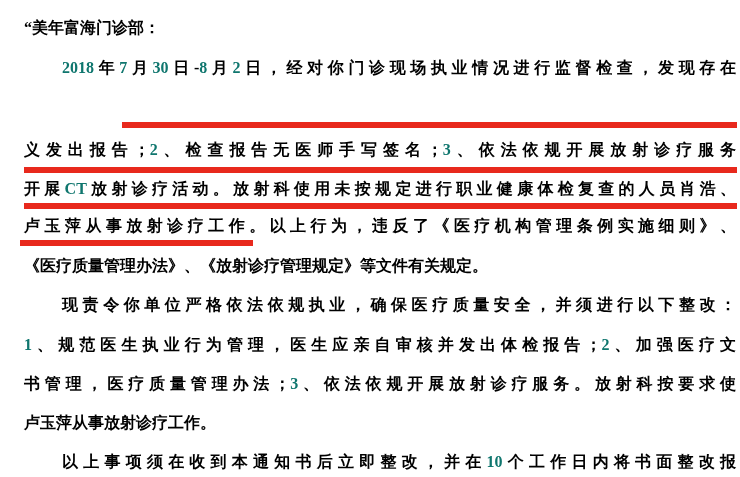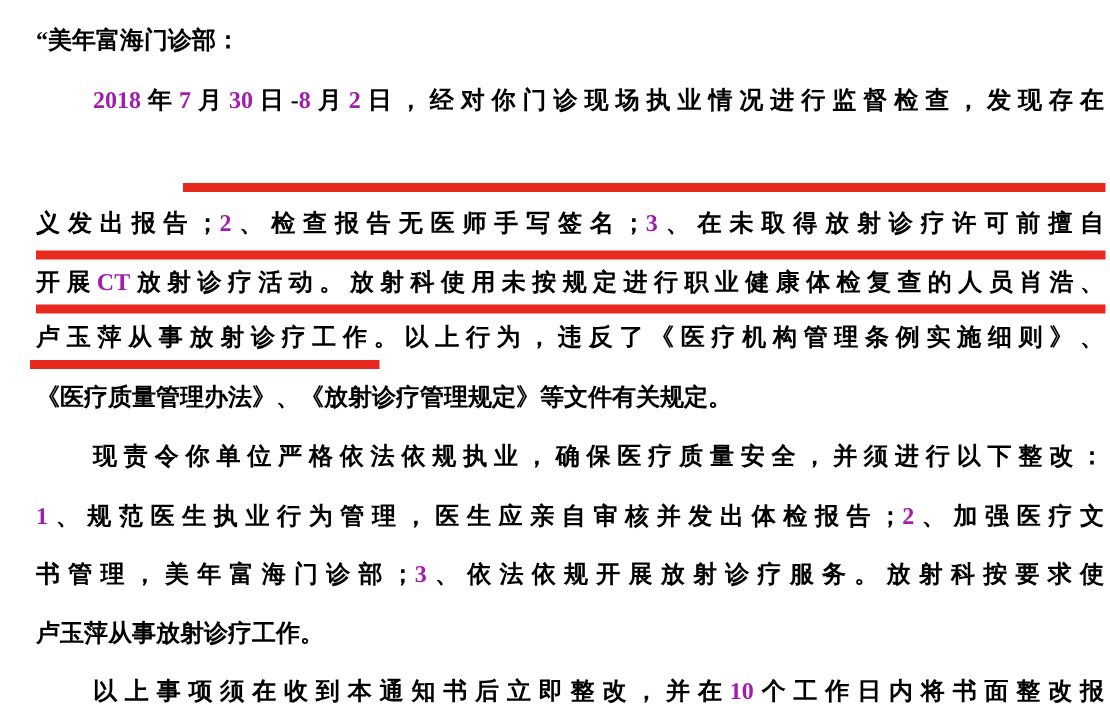--- a/index.html
+++ b/index.html
@@ -17,21 +17,21 @@
     left:24px;
     width:712px;
     height:40px;
     line-height:40px;
     font-size:16px;
     white-space:normal;
     z-index:2;
   }
   .j{ text-align:justify; text-align-last:justify; text-justify:inter-character; }
   .indent{ text-indent:38px; }
-  .seg[data-color="blue"]{ color:#a21caf; }
+  .seg[data-color="blue"]{ color:#0f766e; }
   .seg[data-color="black"]{ color:#000000; }
   .redbar{
     position:absolute;
     height:6px;
     background:#e8291d;
     z-index:1;
   }
   
   .l0{top:8px;}   .l1{top:48px;}  .l2{top:88px;}  .l3{top:130px;}
   .l4{top:169px;} .l5{top:206px;} .l6{top:246px;} .l7{top:285px;}
@@ -55,21 +55,21 @@
   <div class="line l0">
     <span class="seg" data-color="black">“美年富海门诊部：</span>
   </div>
 
   <div class="line l1 j indent">
     <span class="seg" data-color="blue">2018</span><span class="seg" data-color="black">年</span><span class="seg" data-color="blue">7</span><span class="seg" data-color="black">月</span><span class="seg" data-color="blue">30</span><span class="seg" data-color="black">日-</span><span class="seg" data-color="blue">8</span><span class="seg" data-color="black">月</span><span class="seg" data-color="blue">2</span><span class="seg" data-color="black">日，经对你门诊现场执业情况进行监督检查，发现存在</span>
   </div>
 
 
   <div class="line l3 j">
-    <span class="seg" data-color="black">义发出报告；</span><span class="seg" data-color="blue">2</span><span class="seg" data-color="black">、检查报告无医师手写签名；</span><span class="seg" data-color="blue">3</span><span class="seg" data-color="black">、在未取得放射诊疗许可前擅自</span>
+    <span class="seg" data-color="black">义发出报告；</span><span class="seg" data-color="blue">2</span><span class="seg" data-color="black">、检查报告无医师手写签名；</span><span class="seg" data-color="blue">3</span><span class="seg" data-color="black">、依法依规开展放射诊疗服务</span>
   </div>
 
   <div class="line l4 j">
     <span class="seg" data-color="black">开展</span><span class="seg" data-color="blue">CT</span><span class="seg" data-color="black">放射诊疗活动。放射科使用未按规定进行职业健康体检复查的人员肖浩、</span>
   </div>
 
   <div class="line l5 j">
     <span class="seg" data-color="black">卢玉萍从事放射诊疗工作。以上行为，违反了《医疗机构管理条例实施细则》、</span>
   </div>
 
@@ -79,21 +79,21 @@
 
   <div class="line l7 j indent">
     <span class="seg" data-color="black">现责令你单位严格依法依规执业，确保医疗质量安全，并须进行以下整改：</span>
   </div>
 
   <div class="line l8 j">
     <span class="seg" data-color="blue">1</span><span class="seg" data-color="black">、规范医生执业行为管理，医生应亲自审核并发出体检报告；</span><span class="seg" data-color="blue">2</span><span class="seg" data-color="black">、加强医疗文</span>
   </div>
 
   <div class="line l9 j">
-    <span class="seg" data-color="black">书管理，美年富海门诊部；</span><span class="seg" data-color="blue">3</span><span class="seg" data-color="black">、依法依规开展放射诊疗服务。放射科按要求使</span>
+    <span class="seg" data-color="black">书管理，医疗质量管理办法；</span><span class="seg" data-color="blue">3</span><span class="seg" data-color="black">、依法依规开展放射诊疗服务。放射科按要求使</span>
   </div>
 
   <div class="line l10">
     <span class="seg" data-color="black">卢玉萍从事放射诊疗工作。</span>
   </div>
 
   <div class="line l11 j indent">
     <span class="seg" data-color="black">以上事项须在收到本通知书后立即整改，并在</span><span class="seg" data-color="blue">10</span><span class="seg" data-color="black">个工作日内将书面整改报</span>
   </div>
 

